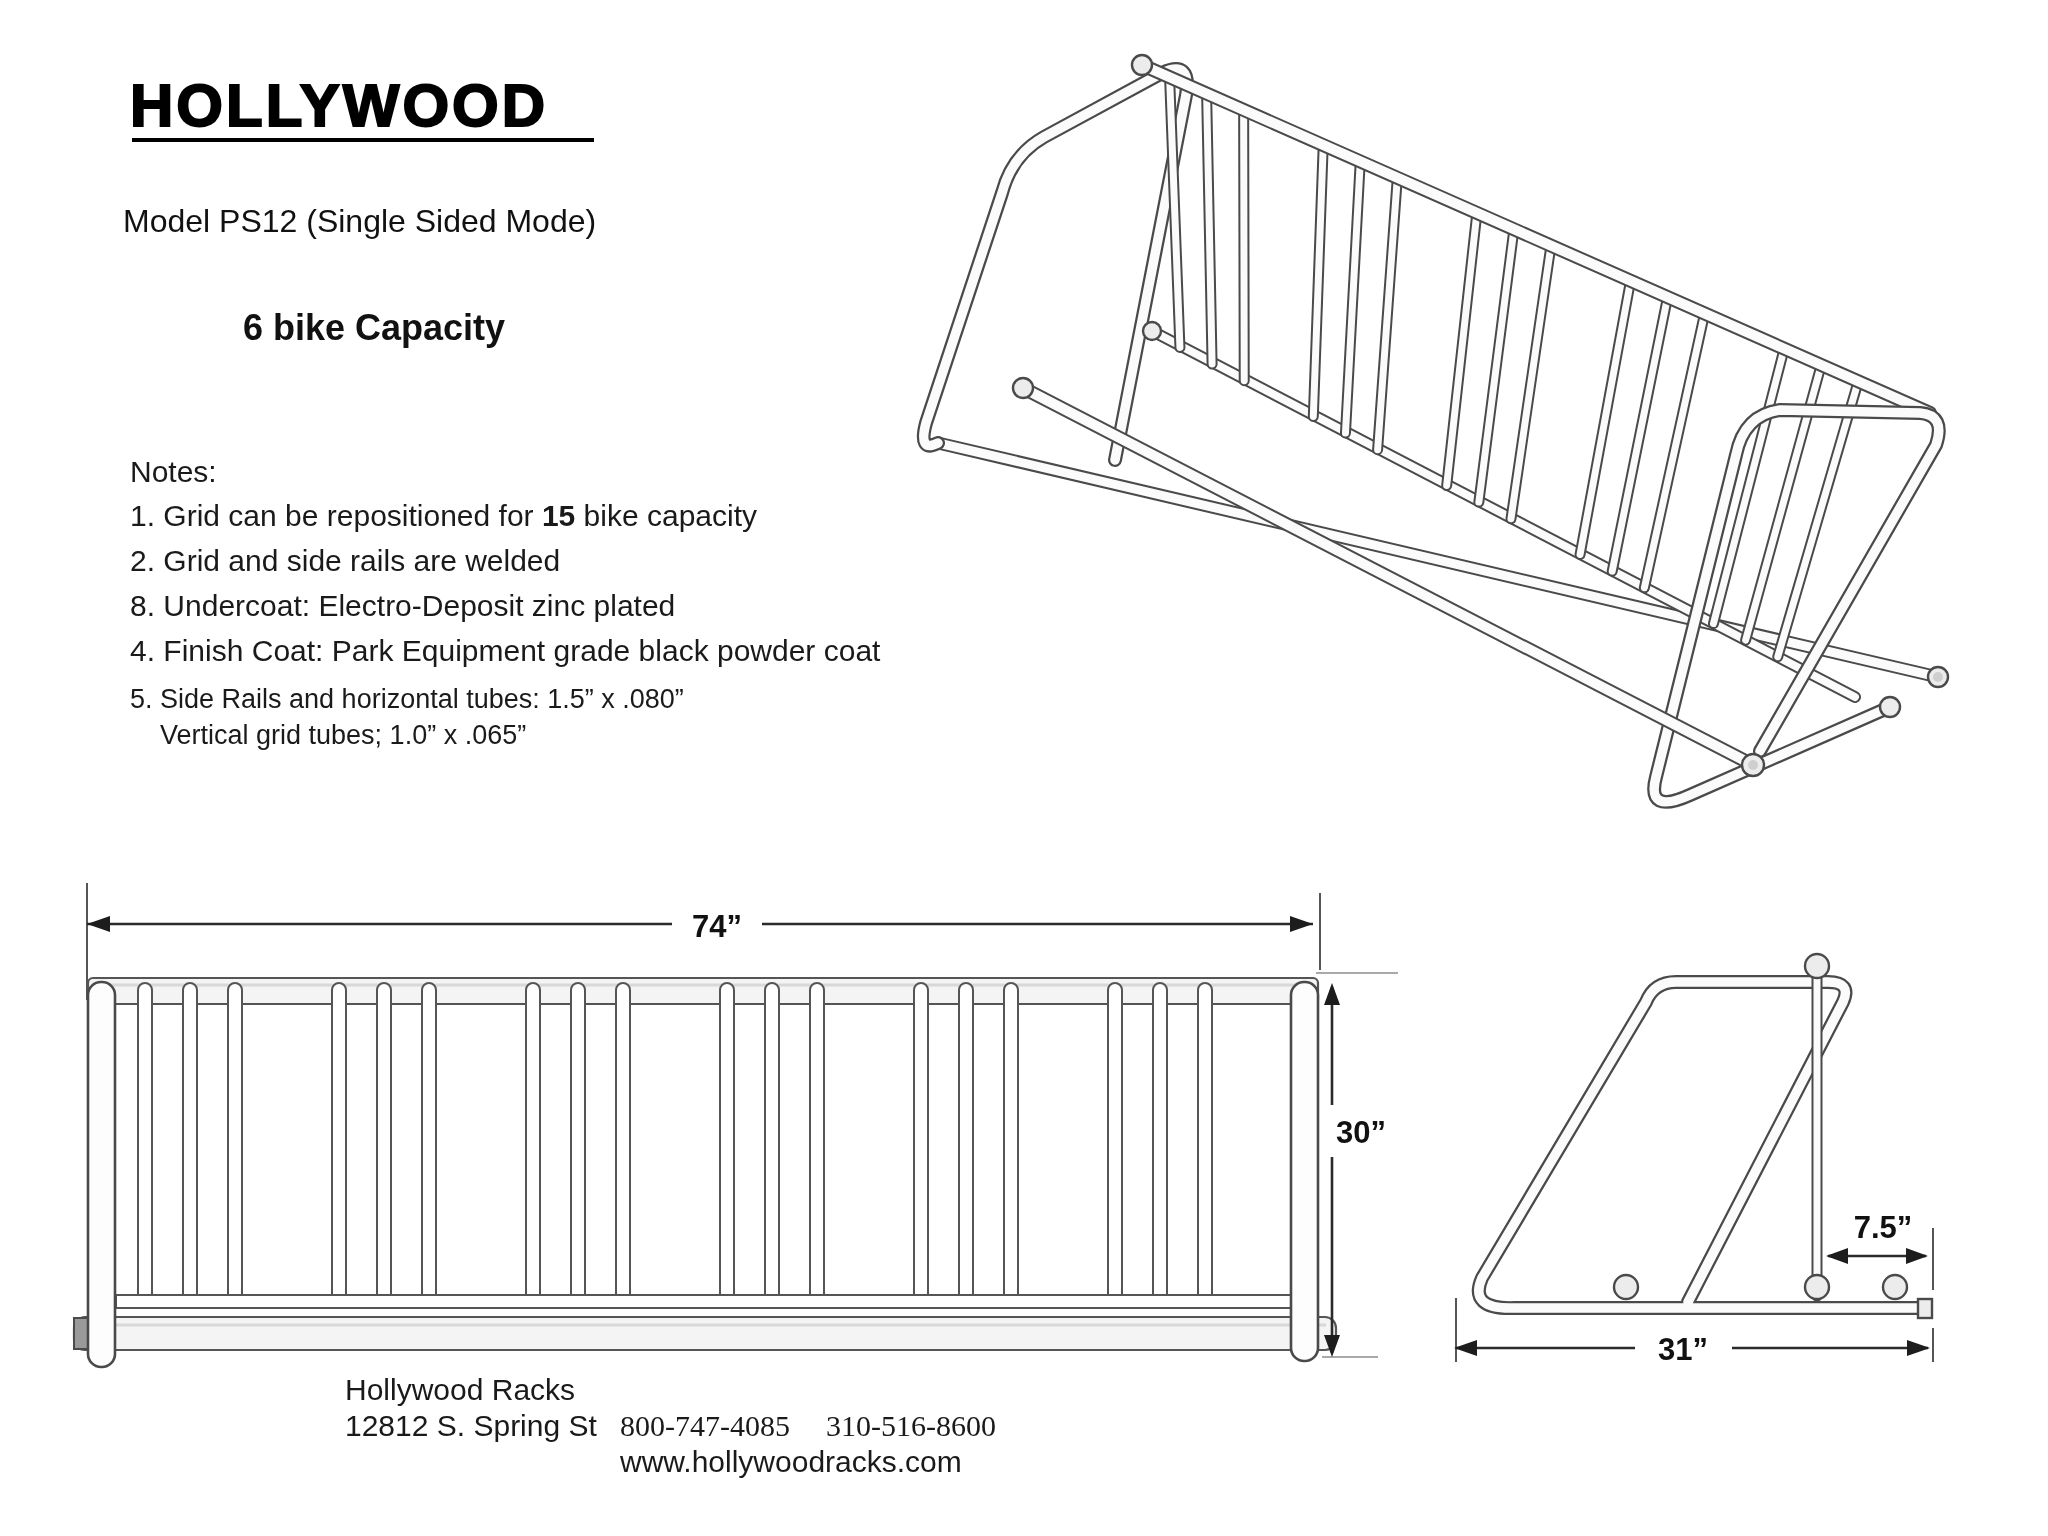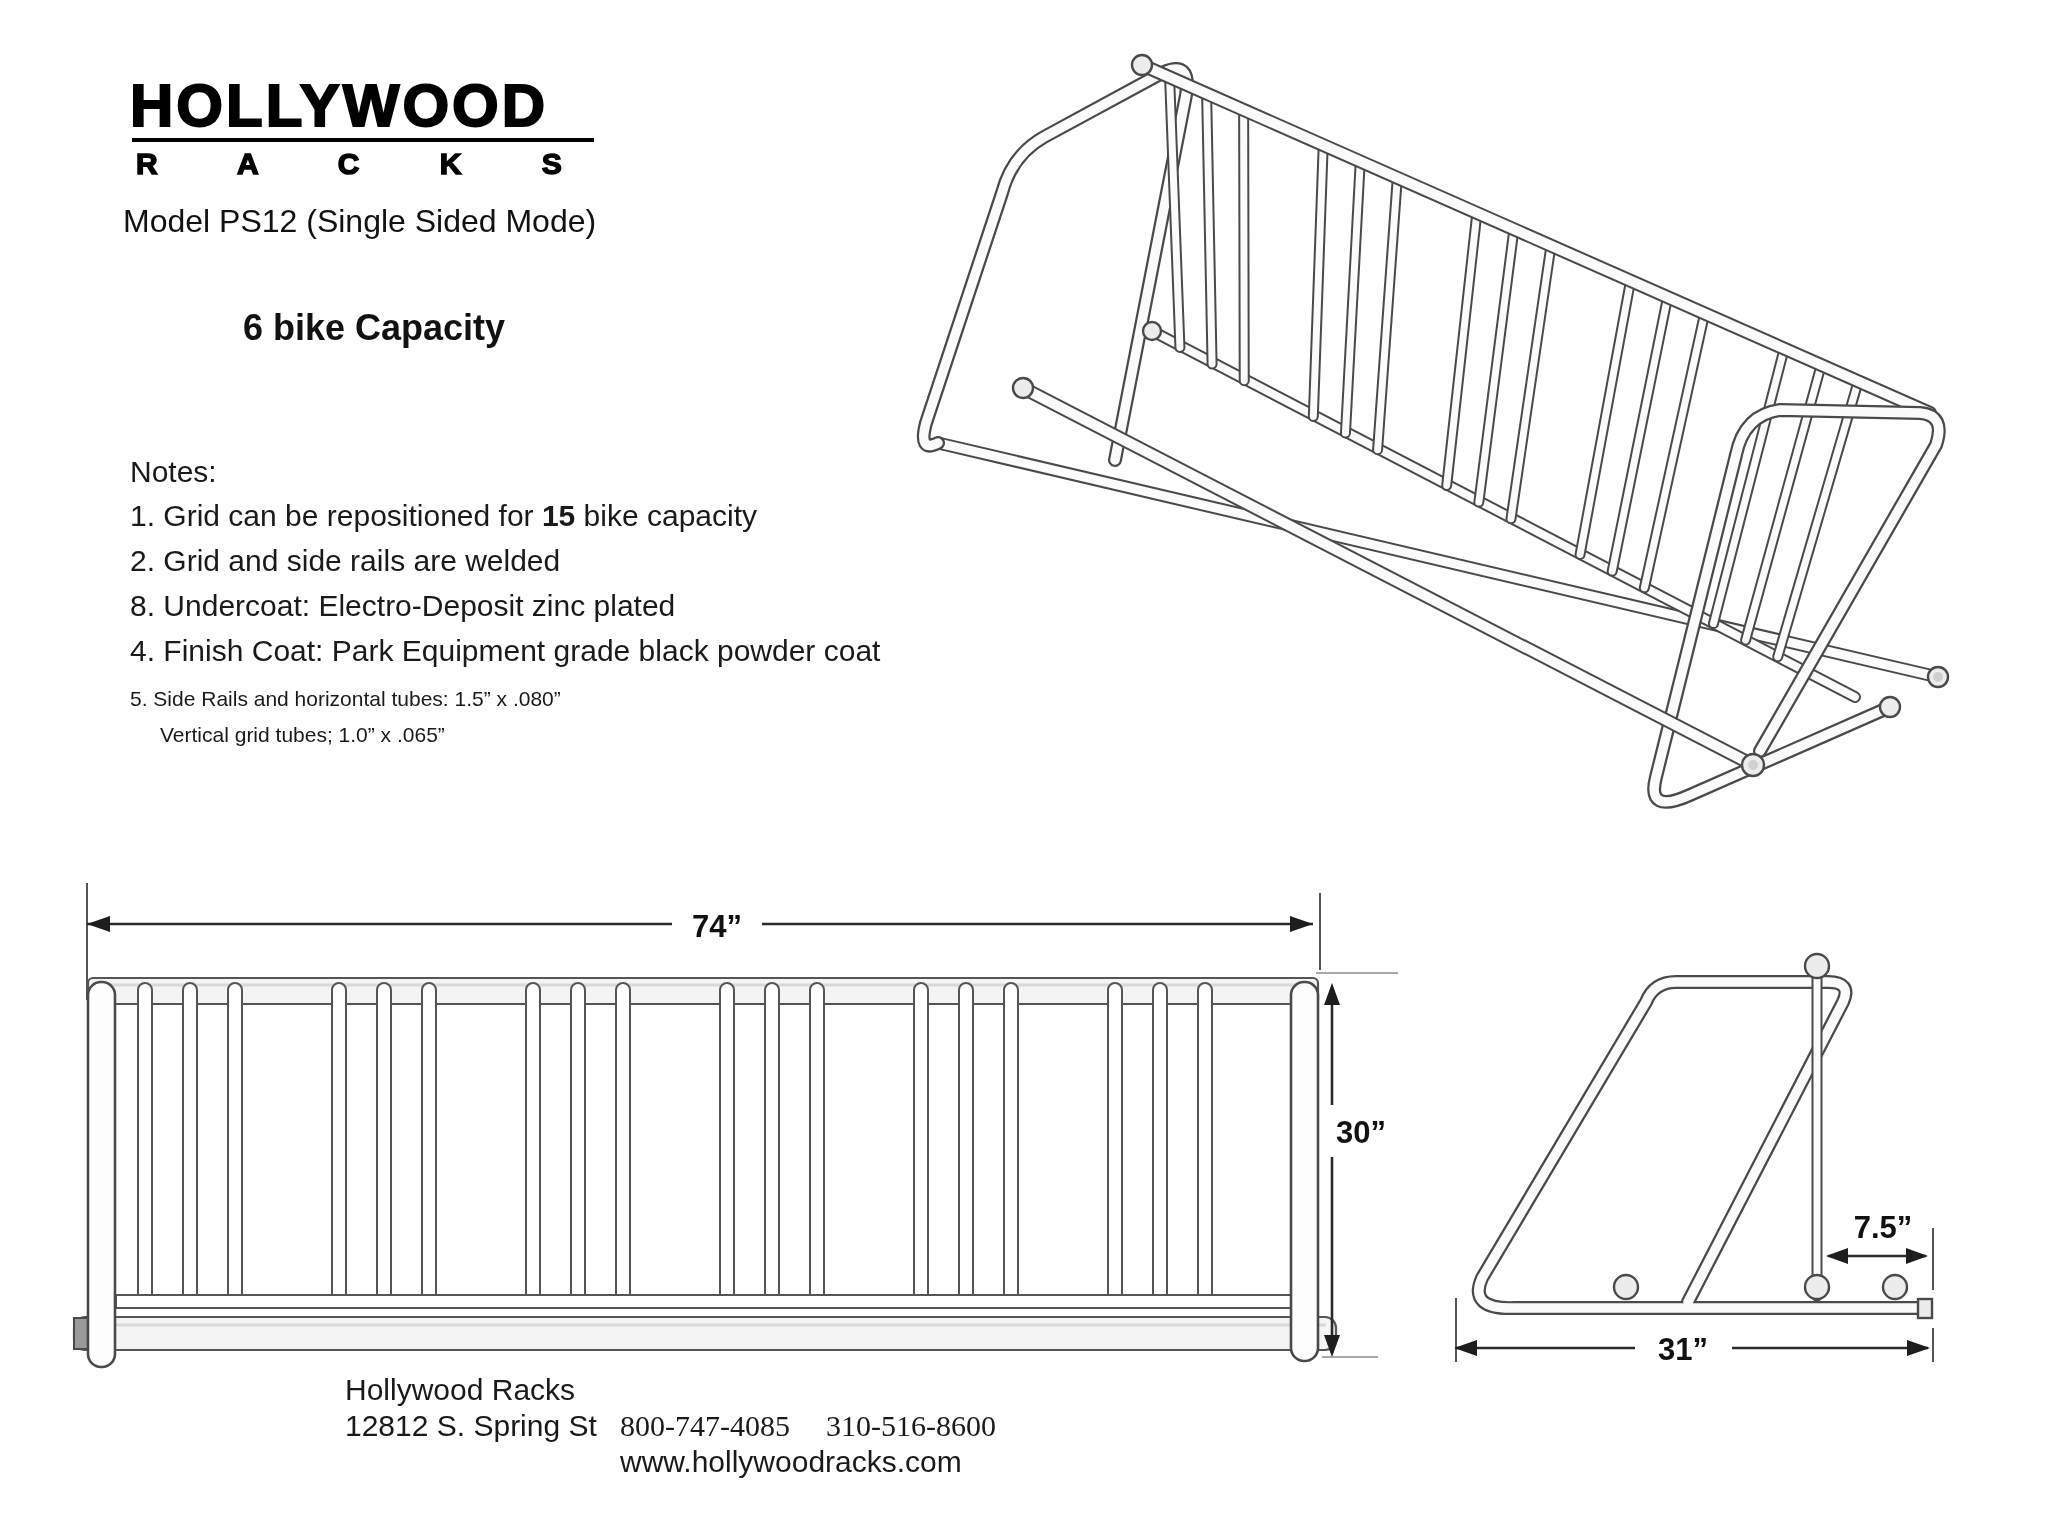--- a/index.html
+++ b/index.html
@@ -14,21 +14,21 @@
   .logo-racks{font-weight:bold;font-size:30px;letter-spacing:36px;color:#000;
               -webkit-text-stroke:1.5px #000;white-space:nowrap;margin-left:6px;}
   .model-title{font-size:32px;font-weight:normal;white-space:nowrap;}
   .capacity{font-size:36px;font-weight:bold;white-space:nowrap;margin-top:31px;}
 
   
   .notes{font-size:30px;line-height:40px;color:#1a1a1a;}
   .notes .n-title{margin-bottom:4px;margin-top:38px;}
   .notes .n-item{margin-bottom:5px;white-space:nowrap;}
   .notes .n-item b{font-weight:bold;}
-  .note5{font-size:21px;line-height:36px;margin-top:10px;white-space:nowrap;}
+  .note5{font-size:27px;line-height:36px;margin-top:10px;white-space:nowrap;}
   .note5 .l2{padding-left:30px;}
 
   
   .footer-block{font-size:30px;line-height:36px;white-space:nowrap;color:#1a1a1a;}
   .phones span{margin-right:36px;font-family:Liberation Serif, serif;}
 
   
   svg{overflow:visible;}
   .t-dark{stroke:#4a4a4a;fill:none;stroke-linecap:round;stroke-linejoin:round;}
   .t-light{stroke:#fbfbfb;fill:none;stroke-linecap:round;stroke-linejoin:round;}
@@ -43,21 +43,20 @@
   .dim-label{font-family:"Liberation Sans",sans-serif;font-weight:bold;font-size:31px;fill:#111;}
 </style>
 </head>
 <body>
 
 <div id="canvas">
 
   <div class="abs" style="left:130px;top:76px;">
     <div class="logo-word">HOLLYWOOD</div>
     <div class="logo-rule"></div>
-    <div class="logo-racks">R A C K S</div>
   </div>
 
   <div class="abs model-title" style="left:123px;top:203px;">Model PS12 (Single Sided Mode)</div>
 
   <div class="abs capacity" style="left:243px;top:276px;">6 bike Capacity</div>
 
   <div class="abs notes" style="left:130px;top:414px;">
     <div class="n-title">Notes:</div>
     <div class="n-item"><span>1. Grid can be repositioned for </span><b>15</b><span> bike capacity</span></div>
     <div class="n-item"><span>2. Grid and side rails are welded</span><b></b><span></span></div>

